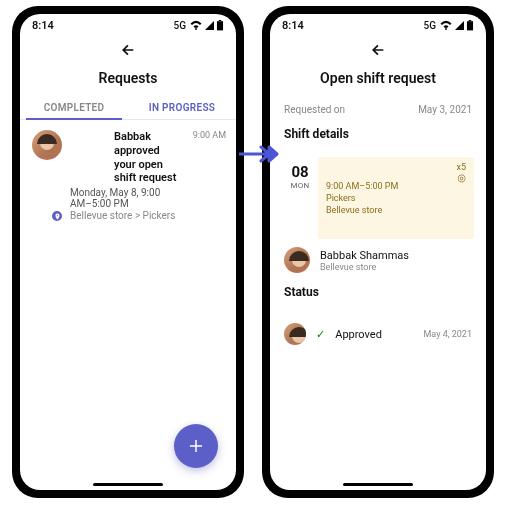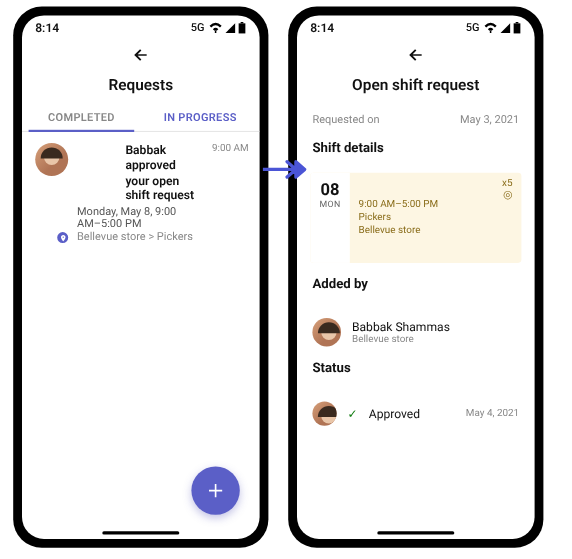--- a/index.html
+++ b/index.html
@@ -276,21 +276,20 @@
           <div>9:00 AM–5:00 PM</div>
           <div>Pickers</div>
           <div>Bellevue store</div>
           <div class="shift-meta">
             <div>x5</div>
             <div class="loc">◎</div>
           </div>
         </div>
       </div>
 
-      <div class="section-title">Added by</div>
       <div class="person-row">
         <div class="avatar"></div>
         <div>
           <div class="person-name">Babbak Shammas</div>
           <div class="person-sub">Bellevue store</div>
         </div>
       </div>
 
       <div class="section-title">Status</div>
       <div class="status-row">

